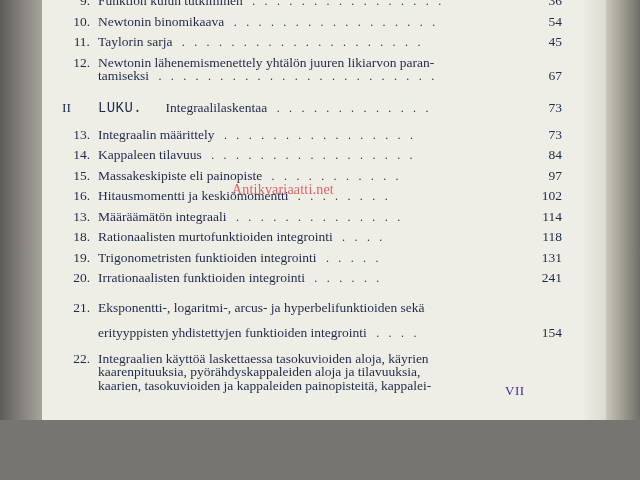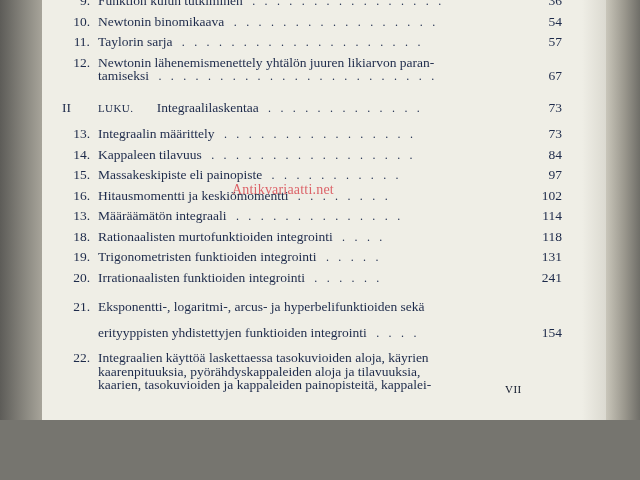--- a/index.html
+++ b/index.html
@@ -114,29 +114,30 @@
   }
   .chapter {
     margin-top: 18px;
     margin-bottom: 13px;
   }
   .chapter .num {
     width: 28px;
     text-align: left;
   }
   .smallcaps {
-    font-size: 11px;
+    font-size: 14px;
     letter-spacing: 0.4px;
+    font-family: Liberation Mono, monospace;
   }
   .folio {
     position: absolute;
     left: 505px;
     top: 383px;
-    font-size: 11px;
-    color: #0f172a;
+    font-size: 13px;
+    color: #4c1d95;
     letter-spacing: 0.5px;
   }
   
   .watermark {
     position: absolute;
     left: 232px;
     top: 182px;
     font-family: "Liberation Serif", serif;
     font-size: 14px;
     color: #d94a52;
@@ -173,21 +174,21 @@
       </span>
       <span class="page-no">54</span>
     </div>
 
     <div class="entry">
       <span class="num">11.</span>
       <span class="title-wrap">
         <span class="title">Taylorin sarja</span>
         <span class="leaders">. . . . . . . . . . . . . . . . . . . .</span>
       </span>
-      <span class="page-no">57</span>
+      <span class="page-no">45</span>
     </div>
 
     <div class="entry" style="margin-bottom:0;">
       <span class="num">12.</span>
       <span class="title-wrap">
         <span class="title">Newtonin lähenemismenettely yhtälön juuren likiarvon paran-</span>
       </span>
       <span class="page-no"></span>
     </div>
     <div class="entry">

